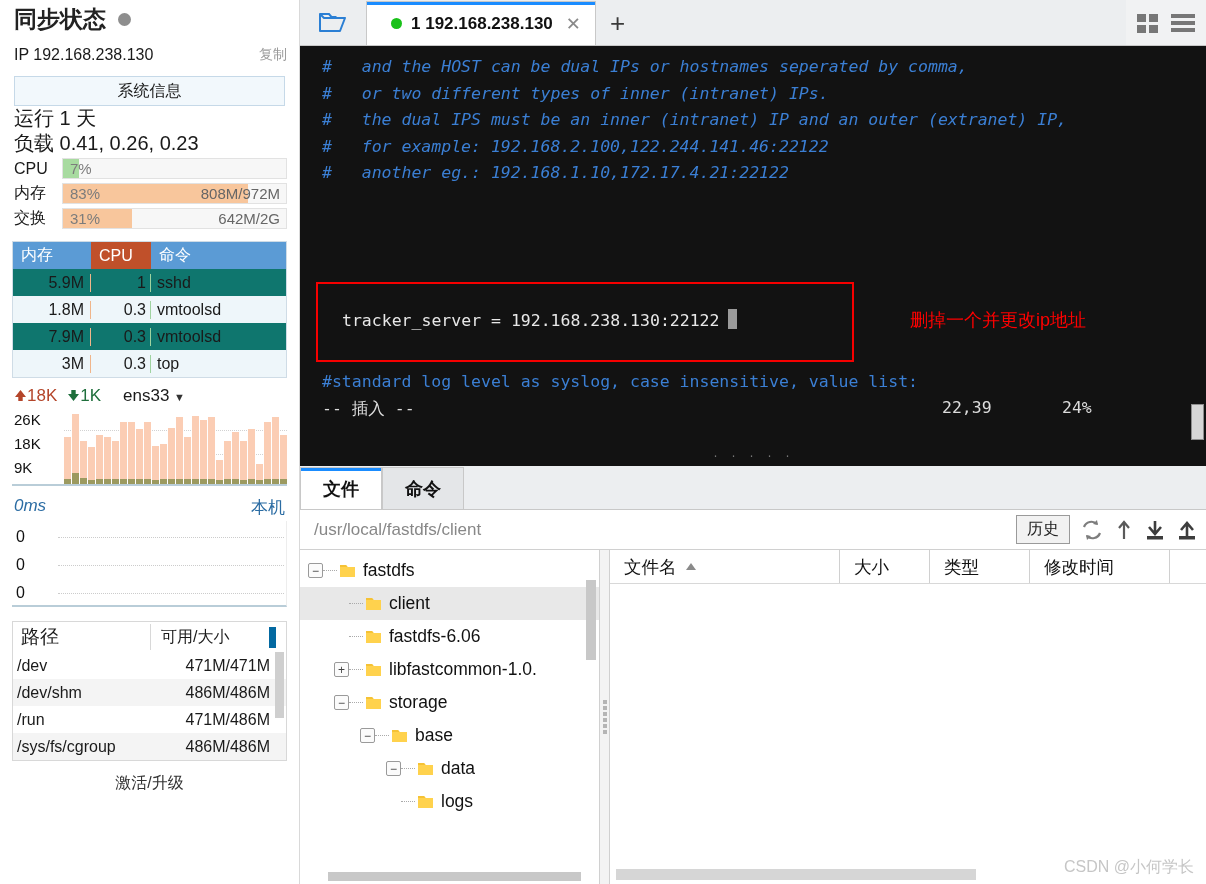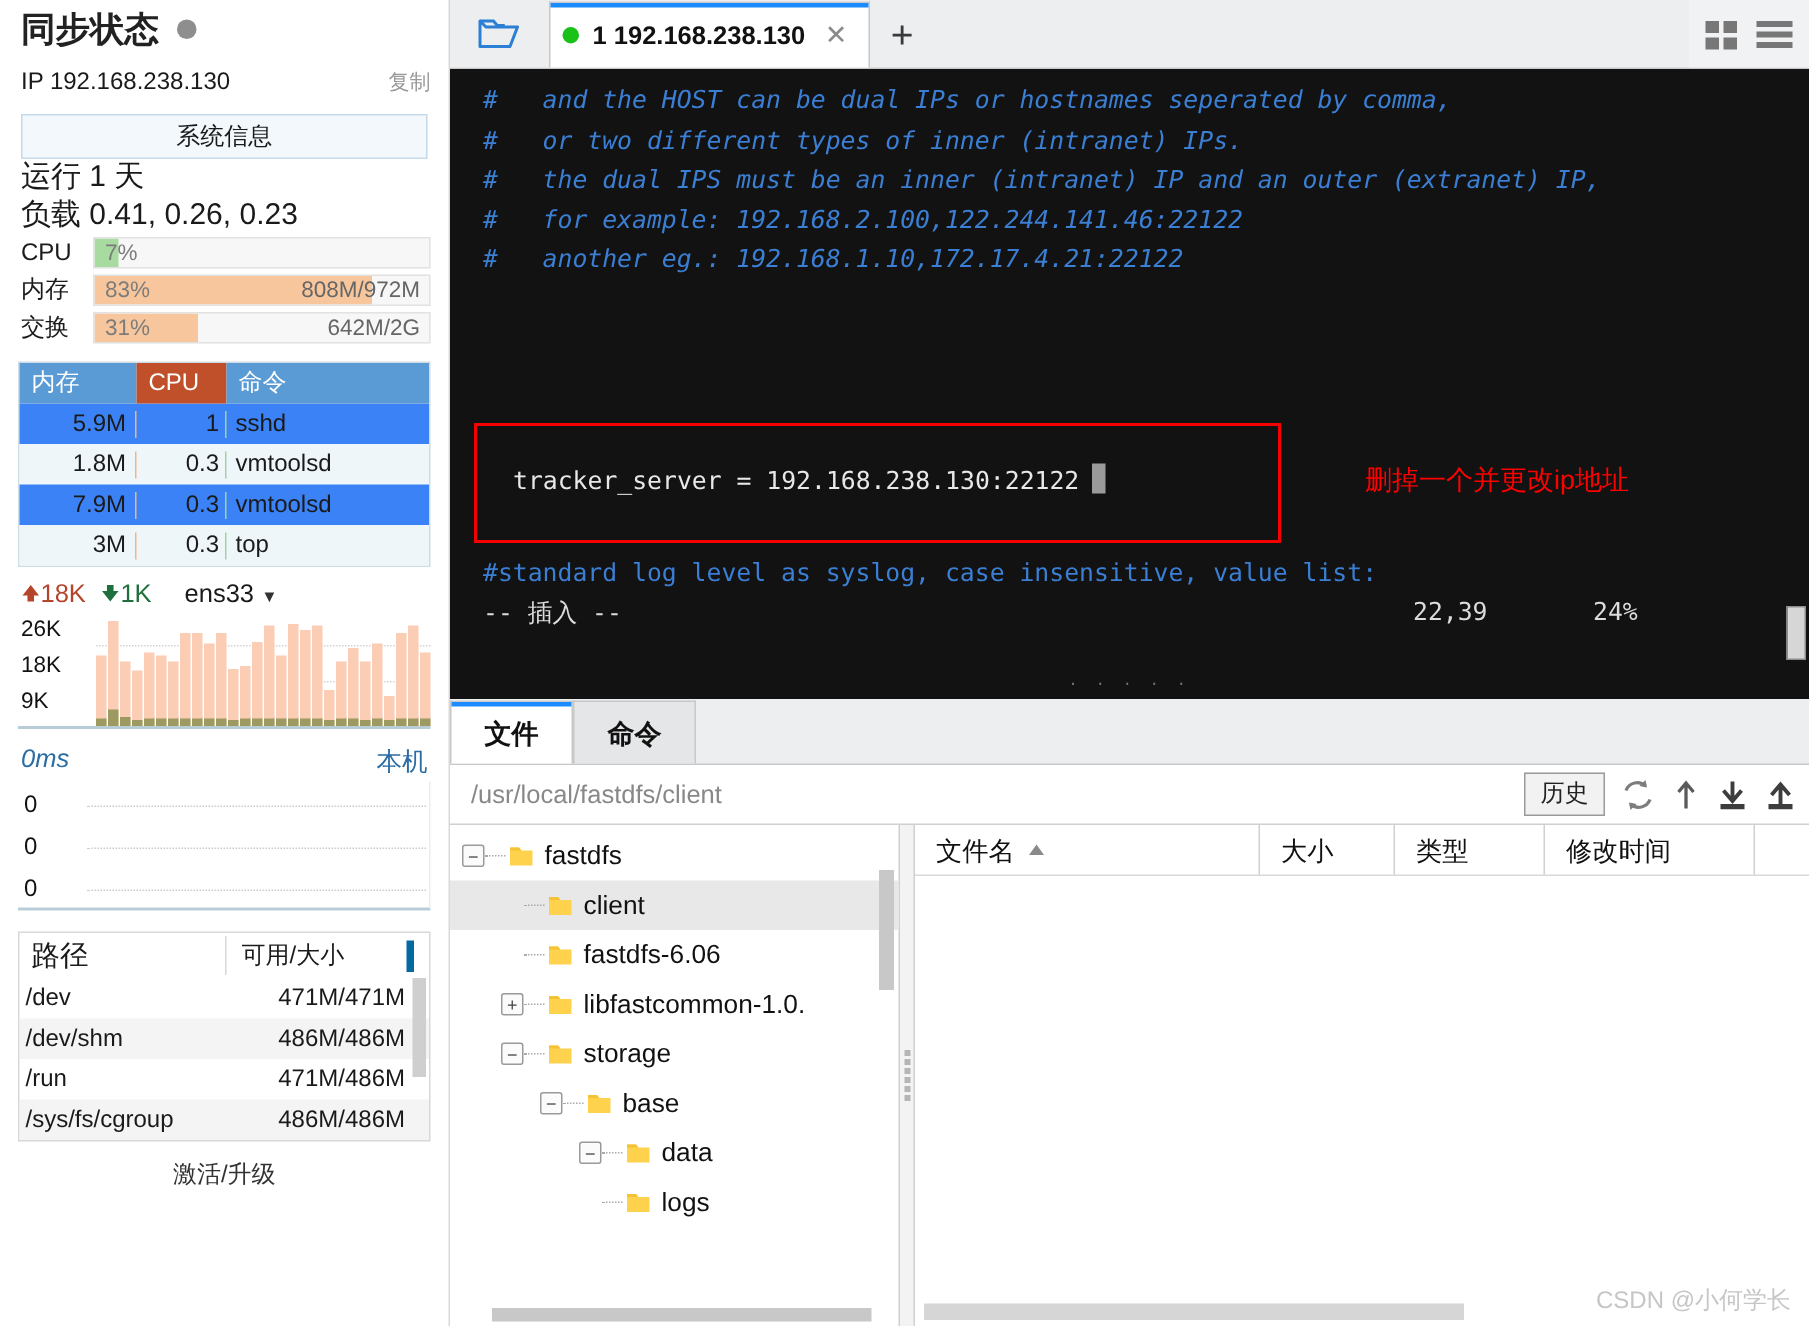--- a/index.html
+++ b/index.html
@@ -44,21 +44,21 @@
   .meter-pct { position: absolute; left: 7px; top: 1px; font-size: 15px; color: #7c7c7c; }
   .meter-val { position: absolute; right: 6px; top: 1px; font-size: 15px; color: #666; }
 
   
   .proc-table { margin: 10px 6px 0 6px; border: 1px solid #cfdce6; }
   .proc-head { display: flex; height: 27px; }
   .proc-head > div { font-size: 16px; color: #fff; display: flex; align-items: center; padding-left: 8px; }
   .ph-mem { width: 78px; background: #5b9bd5; }
   .ph-cpu { width: 60px; background: #c0502a; }
   .ph-cmd { flex: 1; background: #5b9bd5; }
-  .proc-row { display: flex; height: 27px; align-items: center; background: #3b82f6; }
+  .proc-row { display: flex; height: 27px; align-items: center; background: #0f766e; }
   .proc-row.alt { background: #eef6fa; }
   .pr-mem { width: 78px; text-align: right; padding-right: 6px; font-size: 16px; color: #1a1a1a;
             border-right: 1px solid #f0b58a; }
   .pr-cpu { width: 60px; text-align: right; padding-right: 4px; font-size: 16px; color: #1a1a1a;
             border-right: 1px solid #9fd3a0; }
   .pr-cmd { flex: 1; padding-left: 6px; font-size: 16px; color: #1a1a1a; }
 
   
   .net-head { display: flex; align-items: center; gap: 10px; padding: 8px 0 2px 8px; }
   .net-up { font-size: 17px; color: #b4452a; }
@@ -86,42 +86,42 @@
   .ping-axis div { font-size: 16px; color: #111; line-height: 28px; }
   .ping-line { position: absolute; left: 46px; right: 2px; border-top: 1px dotted #cccccc; }
 
   
   .disk-table { margin: 14px 6px 0 6px; border: 1px solid #d8d8d8; position: relative; overflow: hidden;
                 height: 140px; }
   .disk-head { display: flex; height: 30px; align-items: center; }
   .disk-head .c1 { width: 138px; padding-left: 8px; font-size: 19px; color: #1a1a1a;
                    border-right: 1px solid #d8d8d8; }
   .disk-head .c2 { flex: 1; padding-left: 10px; font-size: 16px; color: #1a1a1a;
-                   border-right: 5px solid #0369a1; }
+                   border-right: 7px solid #0369a1; }
   .disk-head .c3 { width: 10px; }
   .disk-row { display: flex; height: 27px; align-items: center; }
   .disk-row.alt { background: #f4f4f4; }
   .disk-row .d1 { width: 138px; padding-left: 4px; font-size: 16px; color: #1a1a1a; }
   .disk-row .d2 { flex: 1; text-align: right; padding-right: 16px; font-size: 16px; color: #1a1a1a; }
   .disk-scroll { position: absolute; right: 2px; top: 30px; width: 9px; height: 66px;
                  background: #cfcfcf; }
 
   .activate { text-align: center; font-size: 16px; color: #333; padding-top: 12px; }
 
   
   .right { width: 906px; height: 884px; display: flex; flex-direction: column; }
 
   
   .tabbar { height: 46px; background: #eceef0; display: flex; align-items: flex-end;
             border-bottom: 1px solid #c8c8c8; position: relative; }
   .folder-btn { width: 66px; height: 45px; display: flex; align-items: center; justify-content: center;
                 background: #eceef0; cursor: pointer; }
   .term-tab { position: relative; height: 44px; background: #fff; border: 1px solid #c8c8c8;
               border-bottom: none; display: flex; align-items: center; gap: 9px;
-              padding: 0 10px 0 8px; cursor: pointer; }
+              padding: 0 10px 0 24px; cursor: pointer; }
   .term-tab::before { content: ""; position: absolute; left: 0; right: 0; top: 0; height: 3px;
                       background: #1a8cff; }
   .tab-dot { width: 11px; height: 11px; border-radius: 50%; background: #19c119; }
   .tab-title { font-size: 17px; font-weight: bold; color: #111; }
   .tab-close { font-size: 18px; color: #8a8a8a; padding: 0 4px; cursor: pointer; }
   .tab-plus { font-size: 26px; color: #3a3a3a; padding: 0 14px 6px 14px; cursor: pointer; }
   .tabbar-right { position: absolute; right: 0; top: 0; height: 45px; display: flex;
                   align-items: center; gap: 10px; padding: 0 10px; background: #f1f2f3; }
 
   

